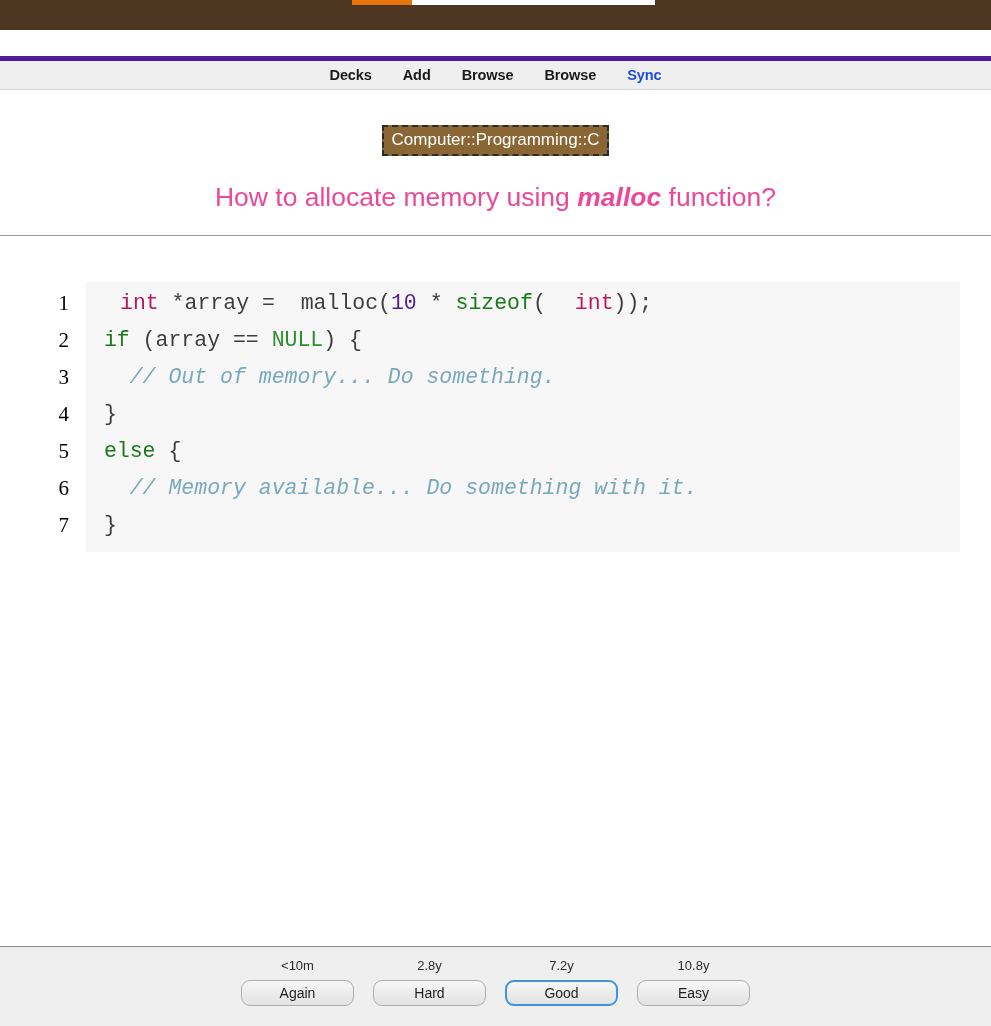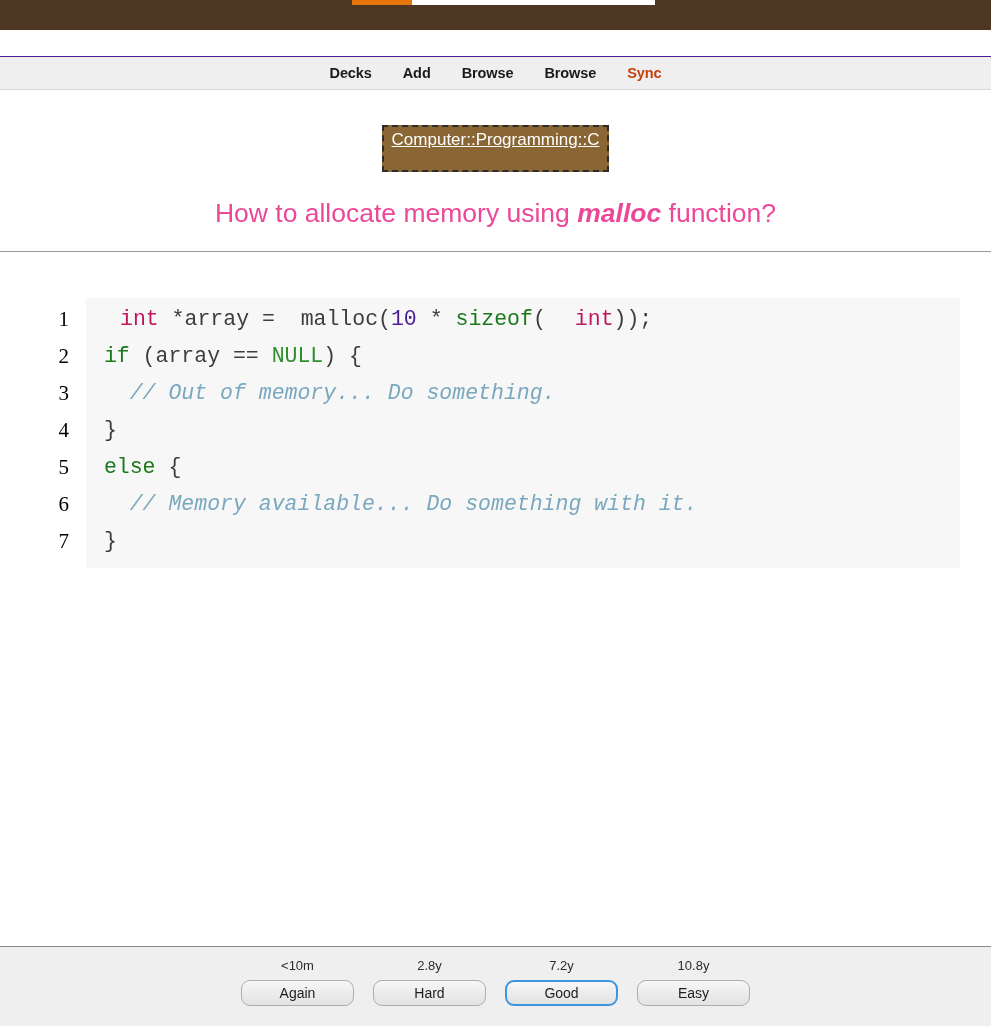--- a/index.html
+++ b/index.html
@@ -46,38 +46,38 @@
     width: 991px;
     height: 26px;
     background: #ffffff;
   }
   .navbar {
     position: absolute;
     top: 56px; left: 0;
     width: 991px;
     height: 34px;
     background: #efefef;
-    border-top: 1px solid #4c1d95;
+    border-top: 5px solid #4c1d95;
     border-bottom: 1px solid #d8d8d8;
     box-sizing: border-box;
     display: flex;
     align-items: center;
     justify-content: center;
     gap: 31px;
   }
   .nav-item {
     font-size: 14.5px;
     font-weight: bold;
     color: #1a1a1a;
     text-decoration: none;
     letter-spacing: -0.1px;
     cursor: pointer;
   }
   .nav-item.sync {
-    color: #c2410c;
+    color: #1d4ed8;
   }
 
   
   .card-area {
     position: absolute;
     top: 91px; left: 0;
     width: 991px;
     height: 855px;
     background: #ffffff;
   }
@@ -85,26 +85,25 @@
   .deck-tag-row {
     width: 100%;
     display: flex;
     justify-content: center;
     margin-top: 34px;
   }
   .deck-tag {
     background: #8a6634;
     color: #ffffff;
     border: 2px dashed #2b2b2b;
-    padding: 3px 8px 20px 8px;
+    padding: 3px 8px 4px 8px;
     font-size: 17px;
     font-family: "Liberation Sans", sans-serif;
     line-height: 1.15;
     white-space: nowrap;
-    text-decoration: underline;
   }
 
   .question {
     margin-top: 26px;
     text-align: center;
     font-size: 26.5px;
     color: #ec4899;
     font-family: "Liberation Sans", sans-serif;
     line-height: 1.2;
   }

